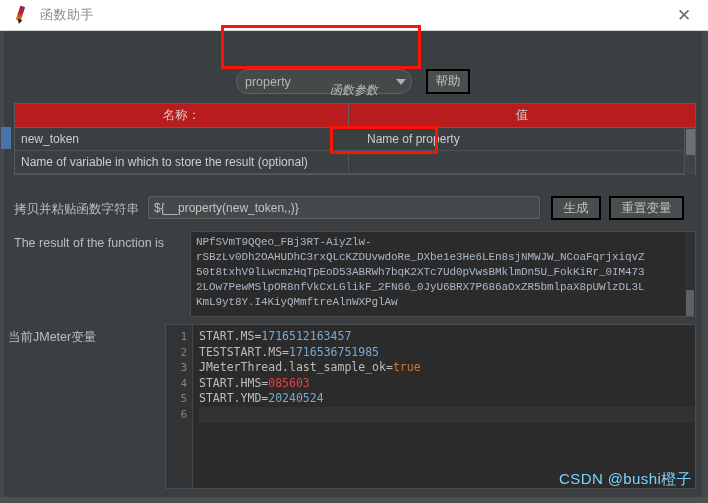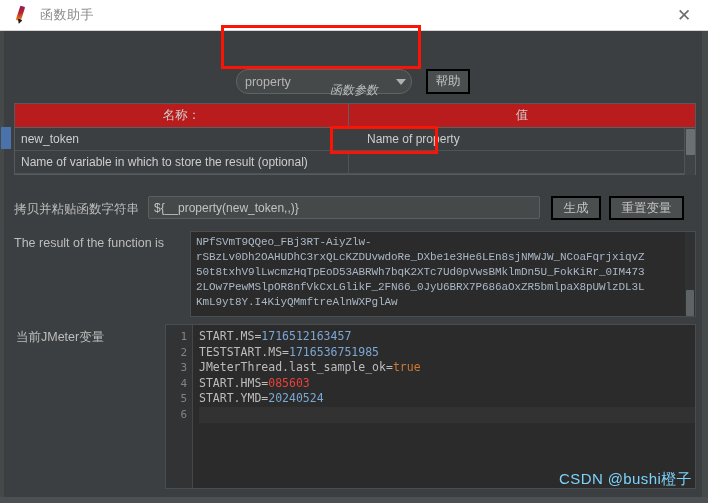--- a/index.html
+++ b/index.html
@@ -208,21 +208,21 @@
     width: 10px; height: 86px; background: #2f3133;
   }
   .res-scroll .thumb {
     position: absolute; left: 1px; top: 58px;
     width: 8px; height: 26px;
     background: #5d6264; border-radius: 1px;
   }
 
   
   .vars-label {
-    position: absolute; left: 16px; top: 329px;
+    position: absolute; left: 8px; top: 329px;
     font-size: 12.5px; color: #bdbdbd;
   }
   .vars-panel {
     position: absolute; left: 165px; top: 324px;
     width: 531px; height: 165px;
     background: #2b2b2b;
     border: 1px solid #4a4d4f;
     display: flex;
     overflow: hidden;
   }

